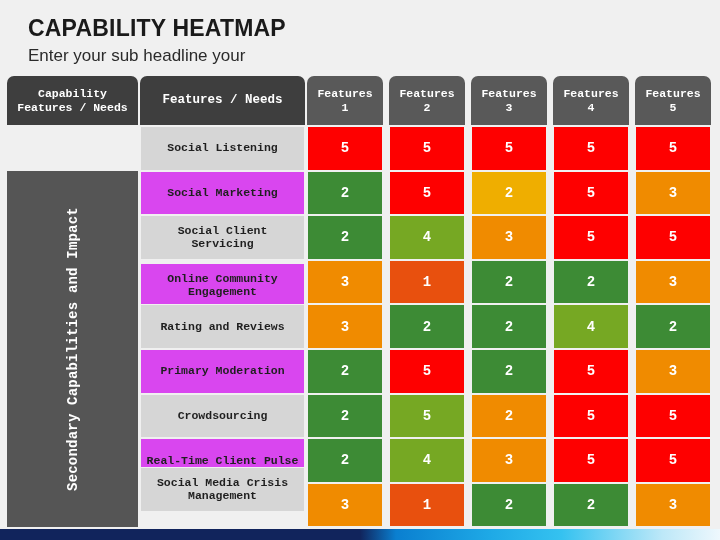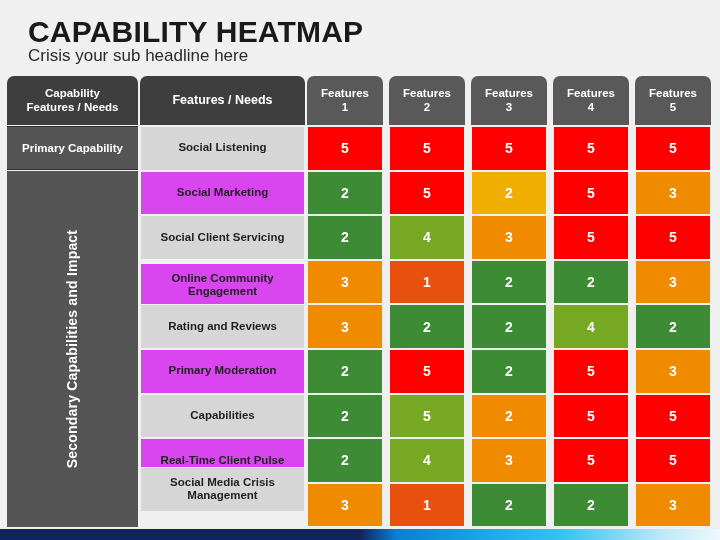--- a/index.html
+++ b/index.html
@@ -14,21 +14,21 @@
     background: #f0f0f0;
     font-family: "Liberation Sans", sans-serif;
     position: relative;
   }
 
   
   #slide-title {
     position: absolute;
     left: 28px;
     top: 15px;
-    font-size: 30px;
+    font-size: 23px;
     font-weight: bold;
     color: #1a1a1a;
     letter-spacing: 0.2px;
     white-space: nowrap;
   }
 
   #slide-subtitle {
     position: absolute;
     left: 28px;
     top: 46px;
@@ -38,20 +38,21 @@
     white-space: nowrap;
   }
 
   
   #matrix {
     position: absolute;
     left: 4px;
     top: 76px;
     width: 712px;
     height: 463px;
+    font-family: Liberation Mono, monospace;
   }
 
   
   #header-row {
     position: absolute;
     left: 0;
     top: 0;
     height: 49px;
     width: 712px;
   }
@@ -194,21 +195,21 @@
         #1ea9e6 68%,
         #35c2f0 78%,
         #bde8f8 92%,
         #eef8fd 100%);
   }
 </style>
 </head>
 <body>
 
 <div id="slide-title">CAPABILITY HEATMAP</div>
-<div id="slide-subtitle">Crisis your sub headline here</div>
+<div id="slide-subtitle">Enter your sub headline your</div>
 
 <div id="matrix">
 
   <div id="header-row">
     <div class="hdr" id="hdr-capability">
       <span>
         <span>Capability</span><br>
         <span>Features / Needs</span>
       </span>
     </div>
@@ -239,21 +240,20 @@
       </span>
     </div>
     <div class="hdr hdr-feature" id="hdr-f5">
       <span>
         <span class="fname">Features</span>
         <span class="fnum">5</span>
       </span>
     </div>
   </div>
 
-  <div id="cat-primary">Primary Capability</div>
 
   <div id="cat-secondary">
     <span class="vtext">Secondary Capabilities and Impact</span>
   </div>
 
   <div id="grid-body">
       <div class="row-label shade-a" style="top: 50px; height: 44.6px;">Social Listening</div>
       <div class="cell col-0" style="top: 50px; height: 44.6px; background: rgb(254, 0, 0);">5</div>
       <div class="cell col-1" style="top: 50px; height: 44.6px; background: rgb(254, 0, 0);">5</div>
       <div class="cell col-2" style="top: 50px; height: 44.6px; background: rgb(254, 0, 0);">5</div>
@@ -282,21 +282,21 @@
       <div class="cell col-1" style="top: 228.4px; height: 44.6px; background: rgb(61, 139, 53);">2</div>
       <div class="cell col-2" style="top: 228.4px; height: 44.6px; background: rgb(61, 139, 53);">2</div>
       <div class="cell col-3" style="top: 228.4px; height: 44.6px; background: rgb(118, 168, 35);">4</div>
       <div class="cell col-4" style="top: 228.4px; height: 44.6px; background: rgb(61, 139, 53);">2</div>
       <div class="row-label shade-b" style="top: 273px; height: 44.6px;">Primary Moderation</div>
       <div class="cell col-0" style="top: 273px; height: 44.6px; background: rgb(61, 139, 53);">2</div>
       <div class="cell col-1" style="top: 273px; height: 44.6px; background: rgb(254, 0, 0);">5</div>
       <div class="cell col-2" style="top: 273px; height: 44.6px; background: rgb(61, 139, 53);">2</div>
       <div class="cell col-3" style="top: 273px; height: 44.6px; background: rgb(254, 0, 0);">5</div>
       <div class="cell col-4" style="top: 273px; height: 44.6px; background: rgb(240, 139, 0);">3</div>
-      <div class="row-label shade-a" style="top: 317.6px; height: 44.6px;">Capabilities</div>
+      <div class="row-label shade-a" style="top: 317.6px; height: 44.6px;">Crowdsourcing</div>
       <div class="cell col-0" style="top: 317.6px; height: 44.6px; background: rgb(61, 139, 53);">2</div>
       <div class="cell col-1" style="top: 317.6px; height: 44.6px; background: rgb(118, 168, 35);">5</div>
       <div class="cell col-2" style="top: 317.6px; height: 44.6px; background: rgb(240, 139, 0);">2</div>
       <div class="cell col-3" style="top: 317.6px; height: 44.6px; background: rgb(254, 0, 0);">5</div>
       <div class="cell col-4" style="top: 317.6px; height: 44.6px; background: rgb(254, 0, 0);">5</div>
       <div class="row-label shade-b" style="top: 362.2px; height: 44.6px;">Real-Time Client Pulse</div>
       <div class="cell col-0" style="top: 362.2px; height: 44.6px; background: rgb(61, 139, 53);">2</div>
       <div class="cell col-1" style="top: 362.2px; height: 44.6px; background: rgb(118, 168, 35);">4</div>
       <div class="cell col-2" style="top: 362.2px; height: 44.6px; background: rgb(240, 139, 0);">3</div>
       <div class="cell col-3" style="top: 362.2px; height: 44.6px; background: rgb(254, 0, 0);">5</div>

